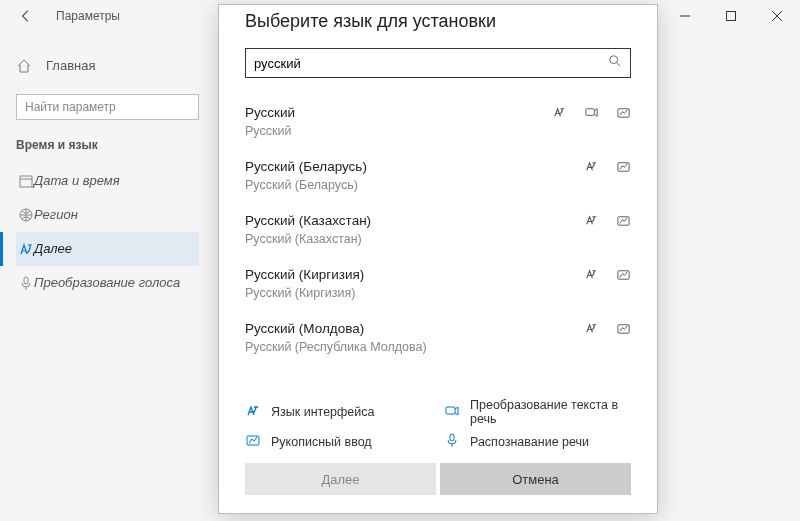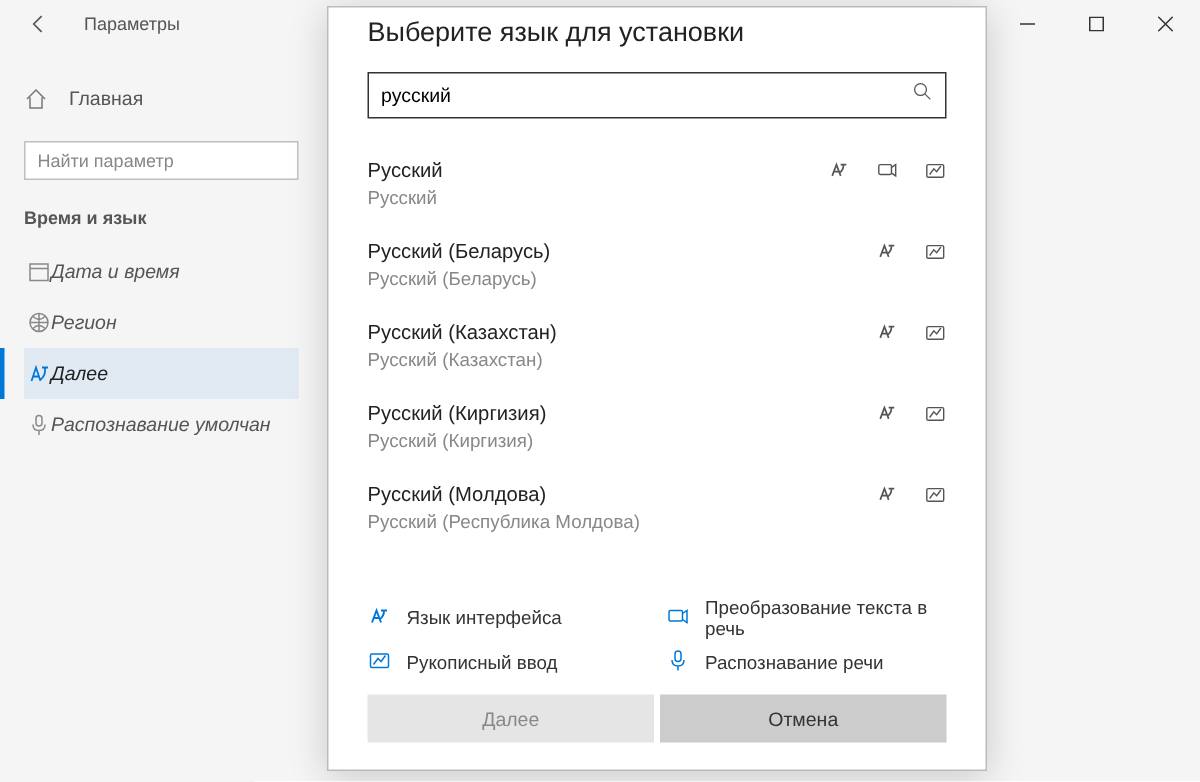--- a/index.html
+++ b/index.html
@@ -109,21 +109,21 @@
       <svg width="16" height="16" viewBox="0 0 16 16">
           <path d="M3 13 L6 4 L9 13 M4 10 H8 M10 4 H14 M12 4 V6 Q12 10 9 12" stroke="#0078d7" fill="none" stroke-width="1.2"></path>
         </svg>
       <span>Далее</span>
     </div>
     <div class="nav-item">
       <svg width="16" height="16" viewBox="0 0 16 16">
           <rect x="6" y="2" width="4" height="7" rx="2" stroke="#888" fill="none"></rect>
           <path d="M4 8 Q4 12 8 12 Q12 12 12 8 M8 12 V15" stroke="#888" fill="none"></path>
         </svg>
-      <span>Распознавание умолчан</span>
+      <span>Преобразование голоса</span>
     </div>
   </div>
 
   <div class="bg-right">
     <div class="dropdown">
       <svg width="10" height="6">
           <path d="M0 0 L5 5 L10 0" stroke="#666" fill="none"></path>
         </svg>
     </div>
     <p>ndows, как</p>

